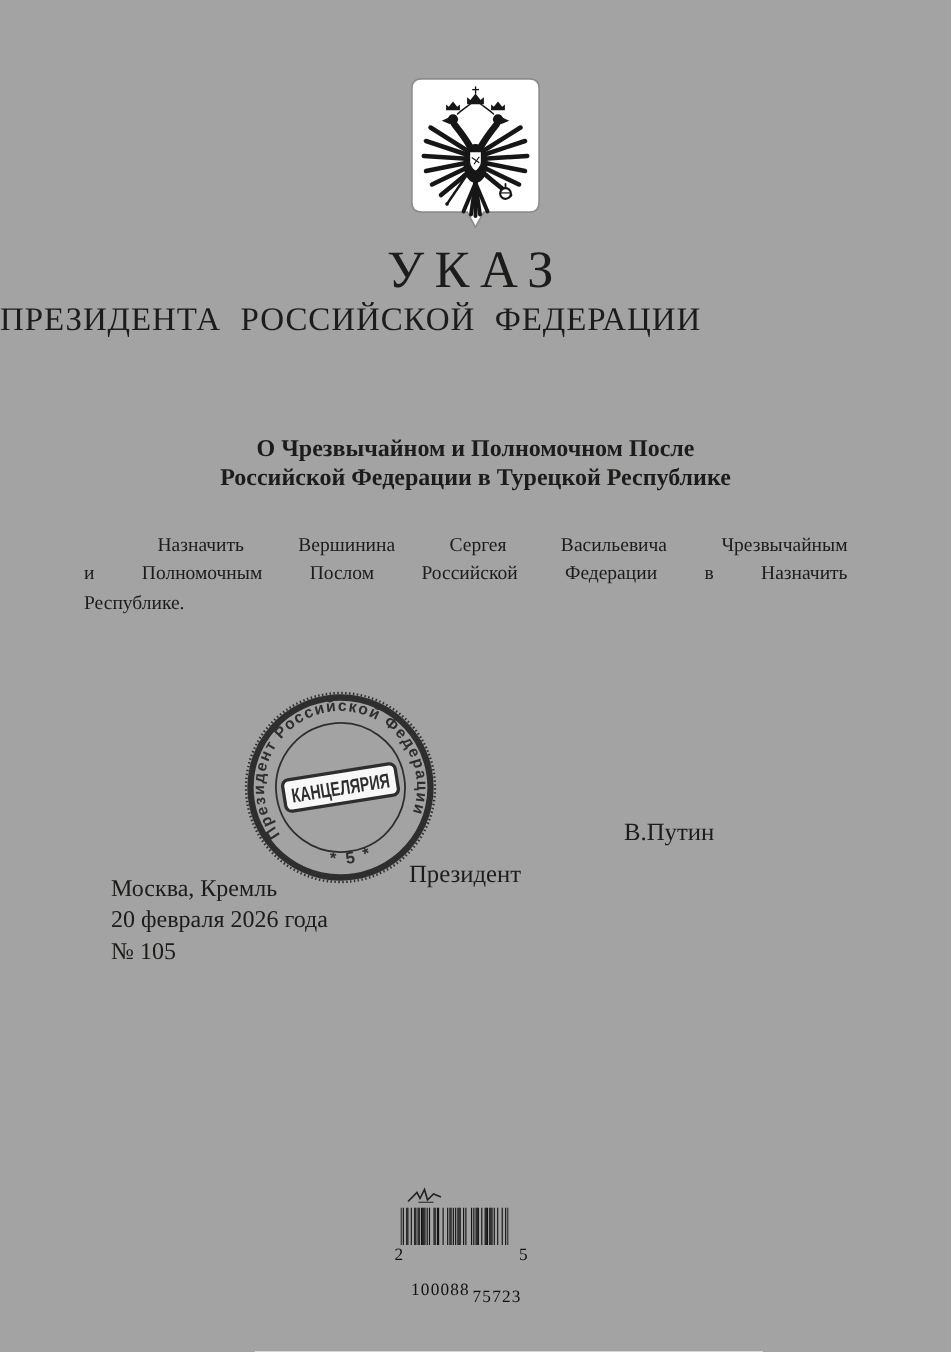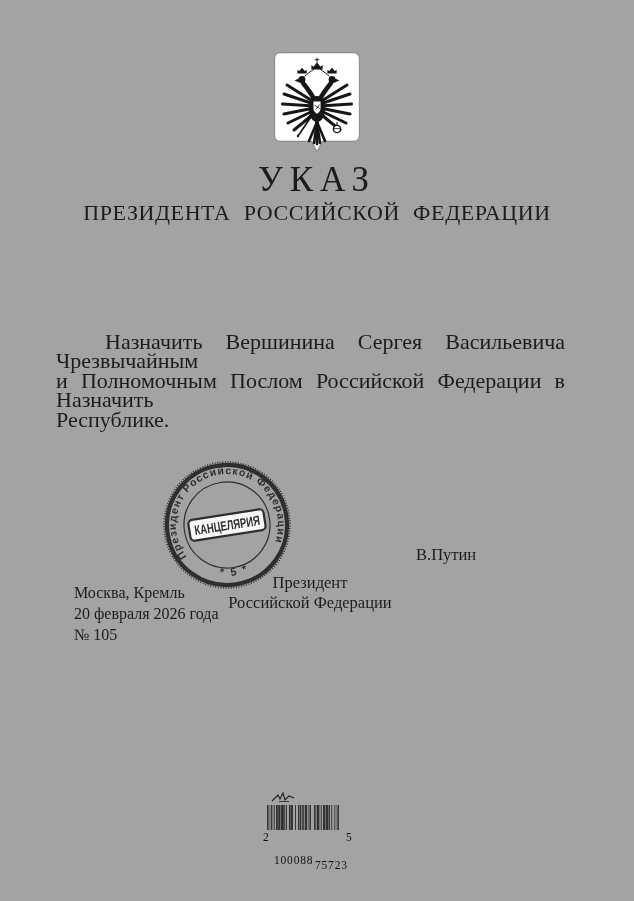--- a/index.html
+++ b/index.html
@@ -5,24 +5,24 @@
   html,body{margin:0;padding:0;background:#ffffff;}
   .page{
     position:relative;width:634px;height:901px;margin:0 auto;background:#a3a3a3;
     font-family:"Liberation Serif","DejaVu Serif",serif;color:#1c1c1a;overflow:hidden;
   }
   .abs{position:absolute;}
   
   .emblem{left:274px;top:52px;width:86px;height:110px;}
   
   .kind{left:0;top:162px;width:634px;text-align:center;font-size:35px;letter-spacing:7px;line-height:36px;}
-  .issuer{left:0;top:201px;width:634px;text-align:center;font-size:22px;letter-spacing:0.6px;word-spacing:7px;line-height:24px;}
+  .issuer{left:0;top:201px;width:634px;text-align:left;font-size:22px;letter-spacing:0.6px;word-spacing:7px;line-height:24px;}
   .subject{left:0;top:290px;width:634px;text-align:center;font-weight:bold;font-size:16px;line-height:19px;}
   
-  .body-text{left:56px;top:332px;width:509px;font-size:22px;line-height:19.4px;}
+  .body-text{left:56px;top:353px;width:509px;font-size:13px;line-height:19.4px;}
   .body-line{text-align:justify;text-align-last:justify;}
   .body-line.first{text-indent:49px;}
   .body-line.last{text-align-last:left;}
   
   .sig-post{left:228px;top:525px;width:164px;text-align:center;font-size:16.5px;line-height:20px;margin-top:48px;}
   .sig-name{left:416px;top:545px;font-size:16.5px;}
   
   .footer{left:74px;top:582px;font-size:16px;line-height:21.2px;}
   
   .stamp{left:147px;top:445px;width:160px;height:160px;transform:rotate(-9deg);opacity:0.93;}
@@ -86,30 +86,33 @@
     </g>
     <circle cx="63" cy="77" r="3.6" fill="#ffffff" stroke="#161616" stroke-width="1.4"></circle>
     <path d="M59.6,76.6 h6.8" stroke="#161616" stroke-width="0.8" fill="none"></path>
     <path d="M39,49 h8 v7 c0,4.2 -4,6.2 -4,6.2 c0,0 -4,-2 -4,-6.2 z" fill="#ffffff" stroke="#161616" stroke-width="0.9"></path>
     <path d="M40.5,53 l5,3.5 M45.5,52.5 l-3.5,5" stroke="#161616" stroke-width="0.8" fill="none"></path>
   </svg>
 
   <div class="abs kind">УКАЗ</div>
   <div class="abs issuer">ПРЕЗИДЕНТА РОССИЙСКОЙ ФЕДЕРАЦИИ</div>
 
+  <div class="abs subject">
+    <div>О Чрезвычайном и Полномочном После</div>
+    <div>Российской Федерации в Турецкой Республике</div>
+  </div>
 
   <div class="abs body-text">
     <div class="body-line first">Назначить Вершинина Сергея Васильевича Чрезвычайным</div>
     <div class="body-line">и Полномочным Послом Российской Федерации в Назначить</div>
     <div class="body-line last">Республике.</div>
   </div>
 
   <div class="abs sig-post">
     <div>Президент</div>
-    <div>Российской Федерации</div>
   </div>
   <div class="abs sig-name">В.Путин</div>
 
   <svg class="abs stamp" viewBox="0 0 160 160" xmlns="http://www.w3.org/2000/svg" color="#262626">
     <defs>
       <path id="arcTop" d="M40.93,112.78 A51,51 0 1 1 119.07,112.78" fill="none"></path>
       <path id="arcBottom" d="M45.9,117.9 A51,51 0 0 0 114.1,117.9" fill="none"></path>
     </defs>
     <circle cx="80" cy="80" r="63" fill="none" stroke="currentColor" stroke-width="1.6" stroke-dasharray="1 1.6"></circle>
     <circle cx="80" cy="80" r="60" fill="none" stroke="currentColor" stroke-width="4.2"></circle>

